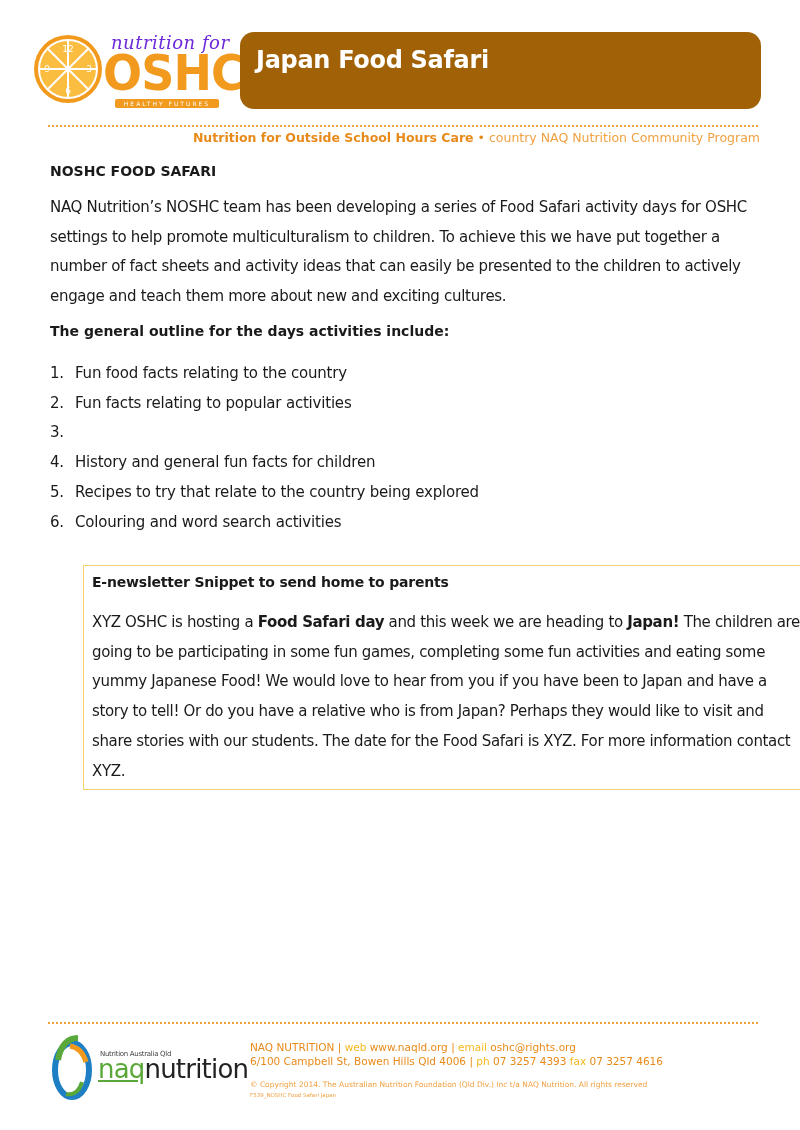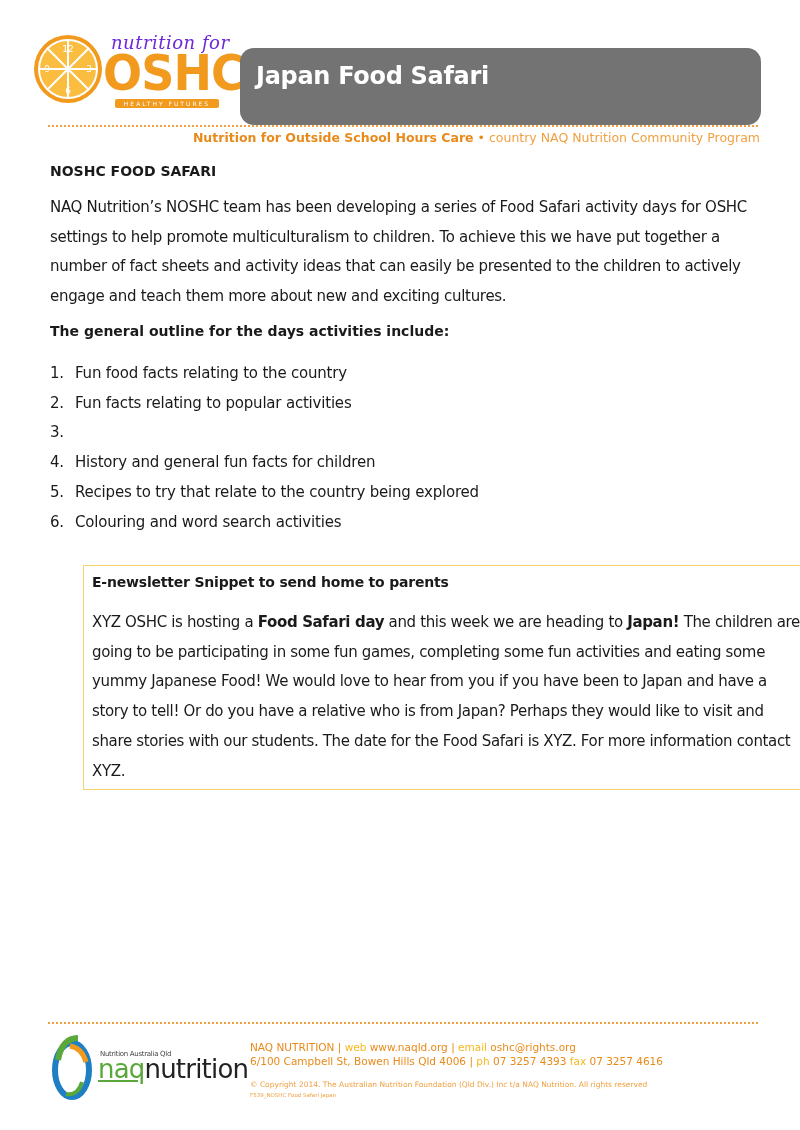--- a/index.html
+++ b/index.html
@@ -5,21 +5,21 @@
     * { margin: 0; padding: 0; box-sizing: border-box; }
     html, body { width: 800px; height: 1130px; background: #ffffff; }
     body { position: relative; font-family: "DejaVu Sans", sans-serif; color: #1a1a1a; overflow: hidden; }
 
     .header-logo { position: absolute; left: 33px; top: 30px; width: 200px; height: 82px; }
     .logo-circle { position: absolute; left: 0; top: 4px; width: 70px; height: 70px; }
     .logo-nutrition-for { position: absolute; left: 78px; top: 2px; font-family: "DejaVu Serif", serif; font-style: italic; font-size: 18px; color: #6d28d9; letter-spacing: 0.5px; }
     .logo-oshc { position: absolute; left: 70px; top: 14px; font-family: "DejaVu Sans", sans-serif; font-size: 50px; font-weight: bold; color: #f29a1e; letter-spacing: -1px; transform: scaleX(0.92); transform-origin: left; }
     .logo-tagline { position: absolute; left: 82px; top: 69px; width: 104px; height: 9px; background: #f29a1e; border-radius: 2px; color: #fff; font-size: 6px; letter-spacing: 2px; line-height: 9px; text-align: center; }
 
-    .title-banner { position: absolute; left: 240px; top: 48px; width: 521px; height: 77px; background: #737373; border-radius: 14px; }
+    .title-banner { position: absolute; left: 240px; top: 32px; width: 521px; height: 77px; background: #a16207; border-radius: 14px; }
     .title-text { position: absolute; left: 16px; top: 14px; color: #ffffff; font-family: "DejaVu Sans", sans-serif; font-weight: bold; font-size: 24px; letter-spacing: -0.3px; }
 
     .dotted-rule { position: absolute; left: 48px; width: 710px; height: 0; border-top: 2px dotted #f0a040; }
     .dotted-top { top: 125px; }
     .dotted-bottom { top: 1022px; }
 
     .tagline { position: absolute; right: 40px; top: 130px; font-size: 12.5px; color: #e88a1a; white-space: nowrap; font-family: "DejaVu Sans", sans-serif; }
     .tagline .strong { font-weight: bold; margin-left: 24px; }
     .tagline .light { color: #f0a040; }
 

